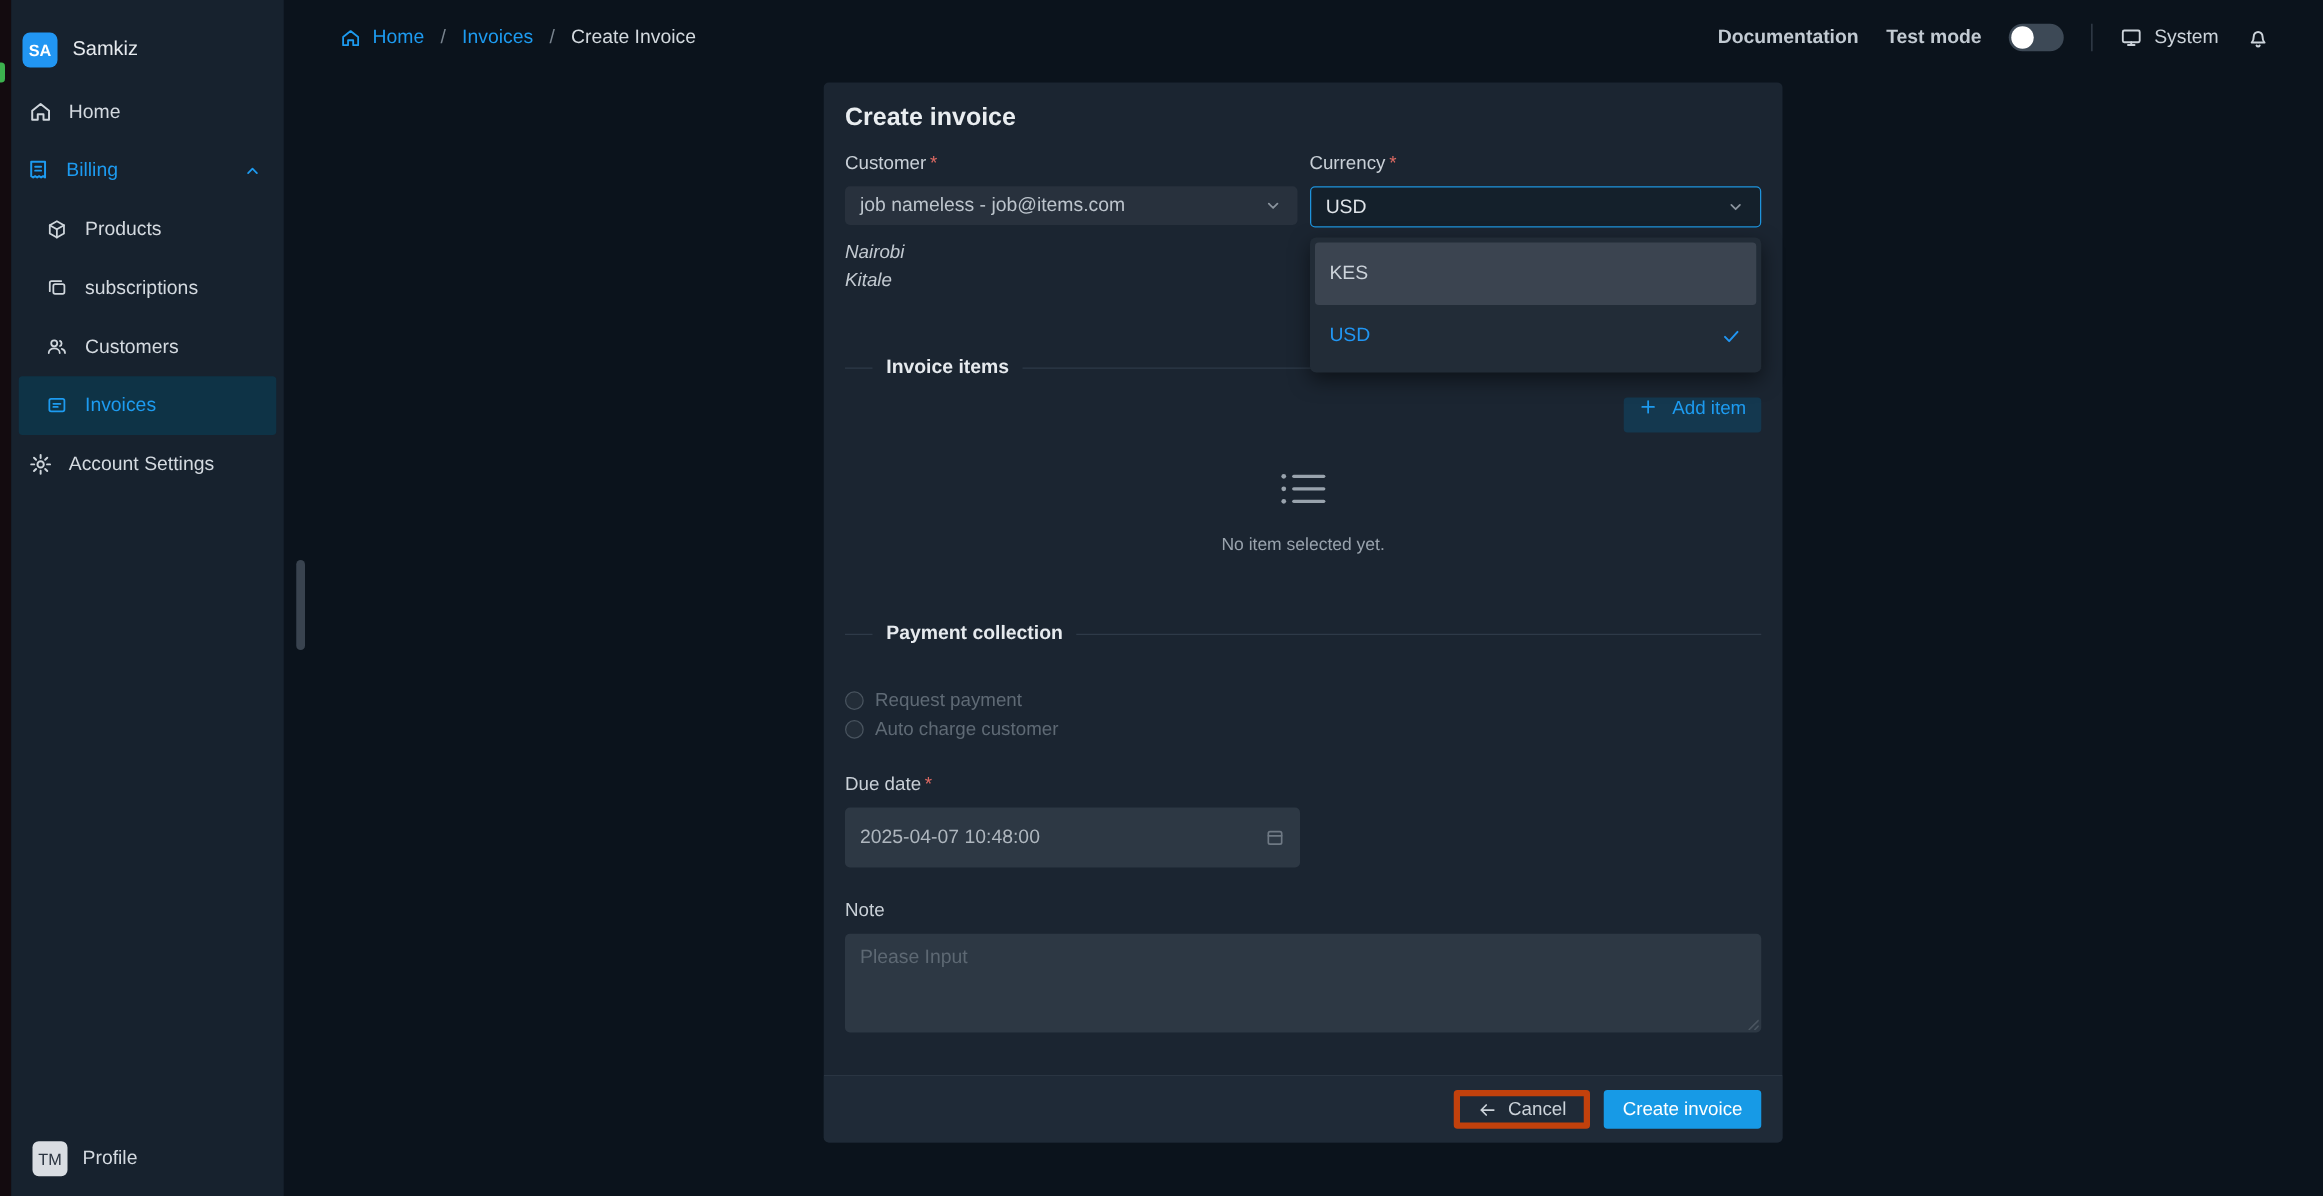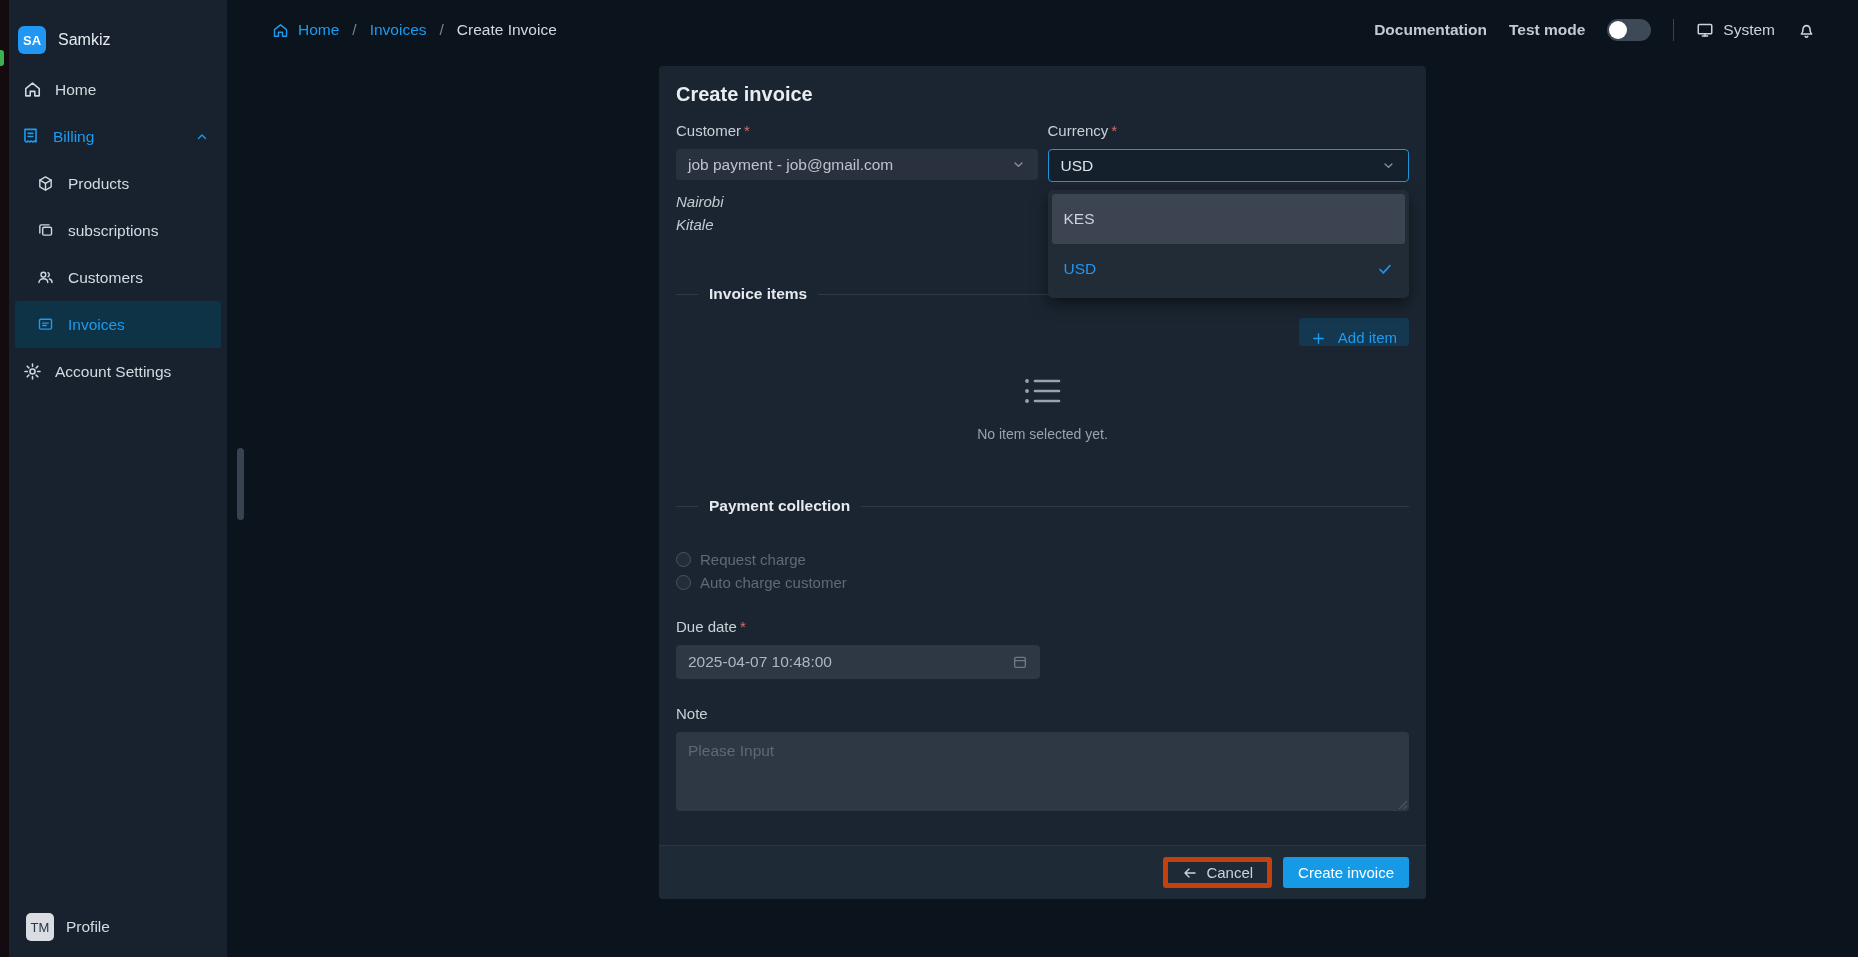--- a/index.html
+++ b/index.html
@@ -74,33 +74,33 @@
   .option .check { color:#2196f3; display:flex; }
 
   .divider { display:flex; align-items:center; margin-top:46px; }
   .divider .seg { height:1px; background:#2e3a48; }
   .seg-l { width:22px; }
   .seg-r { flex:1; }
   .d-label { font-size:15.5px; font-weight:600; color:#e6eaee; padding:0 11px; line-height:24px; }
   .divider.second { margin-top:52px; }
 
   .add-row { display:flex; justify-content:flex-end; margin-top:12px; }
-  .btn-add { height:28px; background:#14384f; color:#1d9bf0; border:none; border-radius:3px; font-size:15px; display:flex; align-items:flex-end; gap:12px; padding:0 12px; cursor:pointer; font-family:inherit; }
+  .btn-add { height:28px; background:#14384f; color:#1d9bf0; border:none; border-radius:3px; font-size:15px; display:flex; align-items:flex-start; gap:12px; padding:0 12px; cursor:pointer; font-family:inherit; }
   .btn-add svg { width:15px; height:15px; }
 
   .empty { display:flex; flex-direction:column; align-items:center; margin-top:30px; color:#99a3ad; }
   .empty-icon { color:#99a3ad; }
   .empty-text { margin-top:16px; font-size:14px; }
 
   .radio-group { margin-top:30px; }
   .radio-row { display:flex; align-items:center; gap:9px; height:23px; font-size:15px; color:#5f6a75; }
   .radio-circle { width:15px; height:15px; border-radius:50%; border:1.5px solid #49545f; background:#232d38; flex:0 0 15px; }
 
   .field-label { margin-top:24px; }
-  .date-input { width:364px; height:34px; background:#2d3844; border-radius:4px; display:flex; align-items:center; justify-content:space-between; padding:0 12px; font-size:15.5px; color:#aeb6be; cursor:pointer; }
+  .date-input { width:364px; height:48px; background:#2d3844; border-radius:4px; display:flex; align-items:center; justify-content:space-between; padding:0 12px; font-size:15.5px; color:#aeb6be; cursor:pointer; }
   .date-input .cal { color:#6f7984; display:flex; }
 
   .note-label { margin-top:26px; }
   .textarea { height:79px; background:#2d3844; border-radius:4px; padding:10px 12px; font-size:15.5px; color:#5d6873; position:relative; cursor:text; }
   .resize-corner { position:absolute; right:2px; bottom:2px; color:#4a5560; display:flex; }
 
   .card-footer { height:54px; background:#1f2a37; border-top:1px solid #2a3542; display:flex; align-items:center; justify-content:flex-end; gap:11px; padding:0 17px; border-radius:0 0 4px 4px; }
   .btn { height:31px; border-radius:3px; font-size:15px; display:flex; align-items:center; gap:8px; padding:0 14px; cursor:pointer; font-family:inherit; }
   .btn svg { width:16px; height:16px; }
   .btn-cancel { background:transparent; border:5px solid #c2410c; color:#ccd3da; }
@@ -257,21 +257,21 @@
       <section class="card">
         <div class="card-body">
           <h2 class="card-title">Create invoice</h2>
 
           <div class="form-row">
             <div class="form-col">
               <label class="f-label">
                 <span>Customer</span><em class="req">*</em>
               </label>
               <div class="select customer-select">
-                <span>job payment - job@gmail.com</span>
+                <span>job nameless - job@items.com</span>
                 <span class="chevron">
                   <svg width="15" height="15" viewBox="0 0 24 24" fill="none" stroke="currentColor" stroke-width="2.2" stroke-linecap="round" stroke-linejoin="round">
                       <path d="M6.5 9.5 12 15l5.5-5.5"></path>
                     </svg>
                 </span>
               </div>
               <div class="address">
                 <div>Nairobi</div>
                 <div>Kitale</div>
               </div>
@@ -338,21 +338,21 @@
 
           <div class="divider second">
             <span class="seg seg-l"></span>
             <span class="d-label">Payment collection</span>
             <span class="seg seg-r"></span>
           </div>
 
           <div class="radio-group">
             <div class="radio-row">
               <span class="radio-circle"></span>
-              <span>Request charge</span>
+              <span>Request payment</span>
             </div>
             <div class="radio-row">
               <span class="radio-circle"></span>
               <span>Auto charge customer</span>
             </div>
           </div>
 
           <label class="f-label field-label">
             <span>Due date</span><em class="req">*</em>
           </label>

